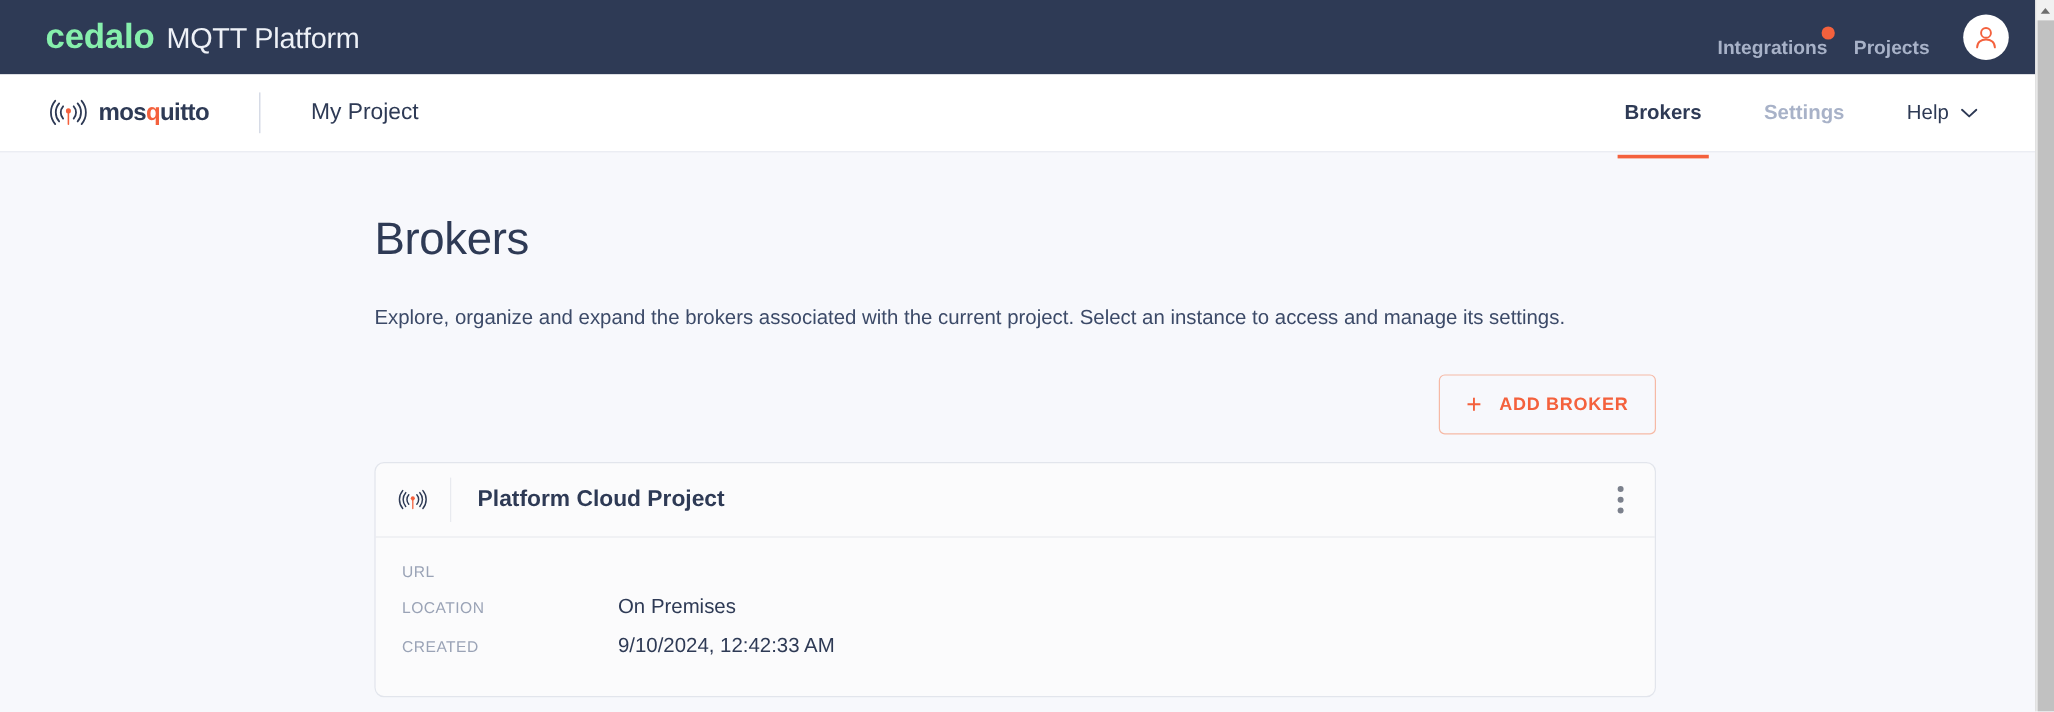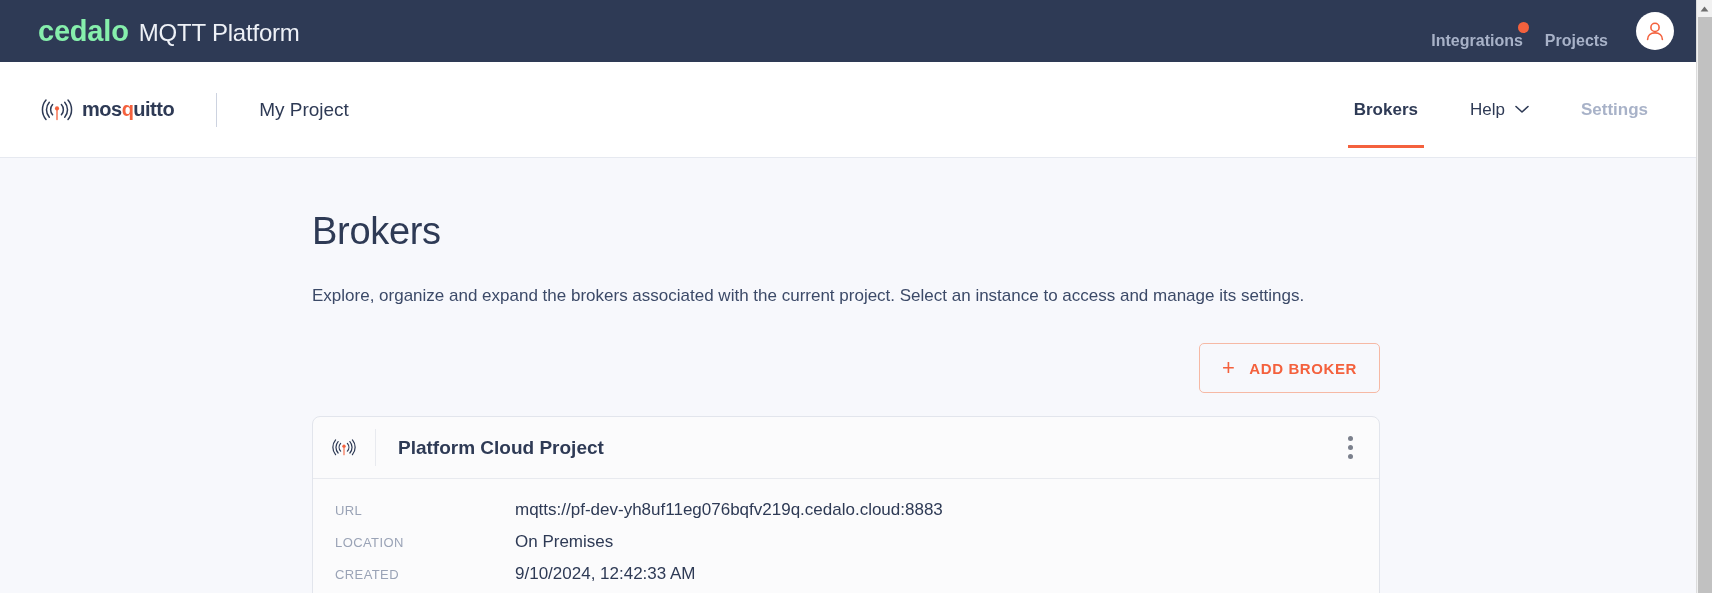--- a/index.html
+++ b/index.html
@@ -81,21 +81,21 @@
     background: #ffffff;
     display: flex;
     align-items: center;
     justify-content: center;
     margin-left: 6px;
     cursor: pointer;
   }
 
   
   .subnav {
-    height: 96px;
+    height: 65px;
     background: #ffffff;
     border-bottom: 1px solid #e6e9f0;
     display: flex;
     align-items: center;
     padding: 0 22px 0 40px;
     position: relative;
     gap: 20px;
   }
   .mosq-logo {
     display: flex;
@@ -349,28 +349,28 @@
       </div>
 
       <div class="divider-v"></div>
 
       <div class="project-name">My Project</div>
 
       <div class="subnav-right">
         <div class="tab active">
           <span>Brokers</span>
         </div>
+        <div class="tab">
+          <span>Settings</span>
+        </div>
         <div class="tab plain">
           <span>Help</span>
           <svg width="14" height="9" viewBox="0 0 14 9">
             <path d="M1 1.5 L7 7 L13 1.5" fill="none" stroke="#2e3a55" stroke-width="1.6" stroke-linecap="round" stroke-linejoin="round"></path>
           </svg>
-        </div>
-        <div class="tab">
-          <span>Settings</span>
         </div>
       </div>
     </div>
 
     <div class="content">
       <div class="inner">
 
         <h1 class="page-title">Brokers</h1>
 
         <p class="page-desc">Explore, organize and expand the brokers associated with the current project. Select an instance to access and manage its settings.</p>
@@ -403,21 +403,20 @@
             <div class="kebab">
               <i></i>
               <i></i>
               <i></i>
             </div>
           </div>
 
           <div class="card-body">
             <div class="detail-row">
               <div class="detail-label">URL</div>
-              <div class="detail-value">mqtts://pf-dev-yh8uf11eg076bqfv219q.cedalo.cloud:8883</div>
             </div>
             <div class="detail-row">
               <div class="detail-label">LOCATION</div>
               <div class="detail-value">On Premises</div>
             </div>
             <div class="detail-row">
               <div class="detail-label">CREATED</div>
               <div class="detail-value">9/10/2024, 12:42:33 AM</div>
             </div>
           </div>

